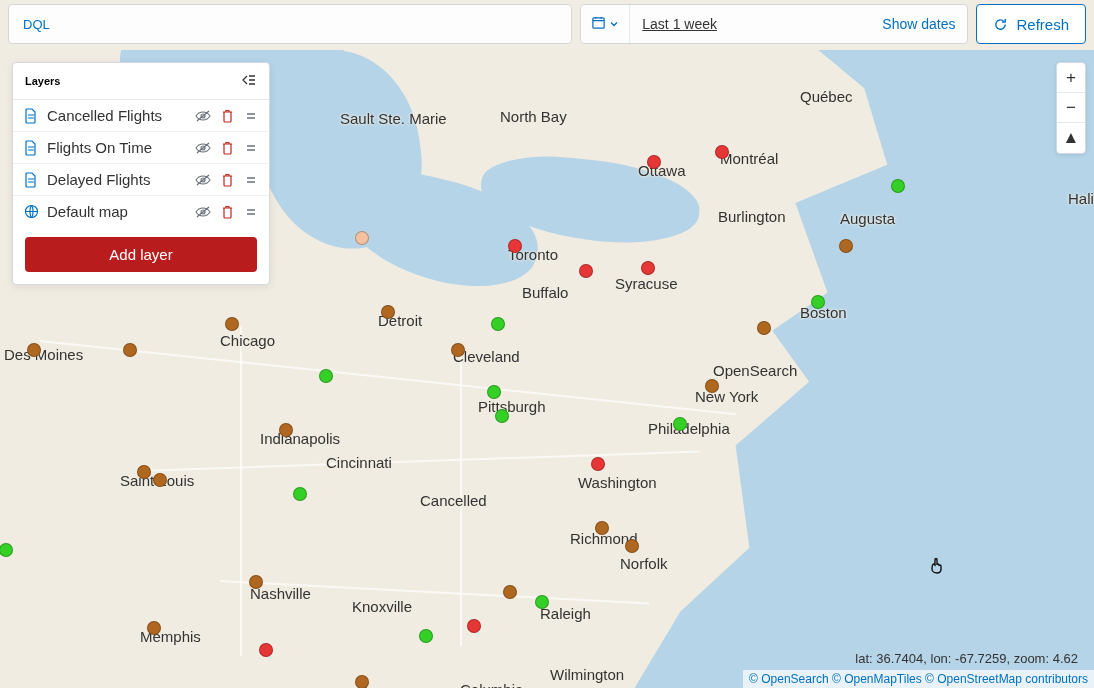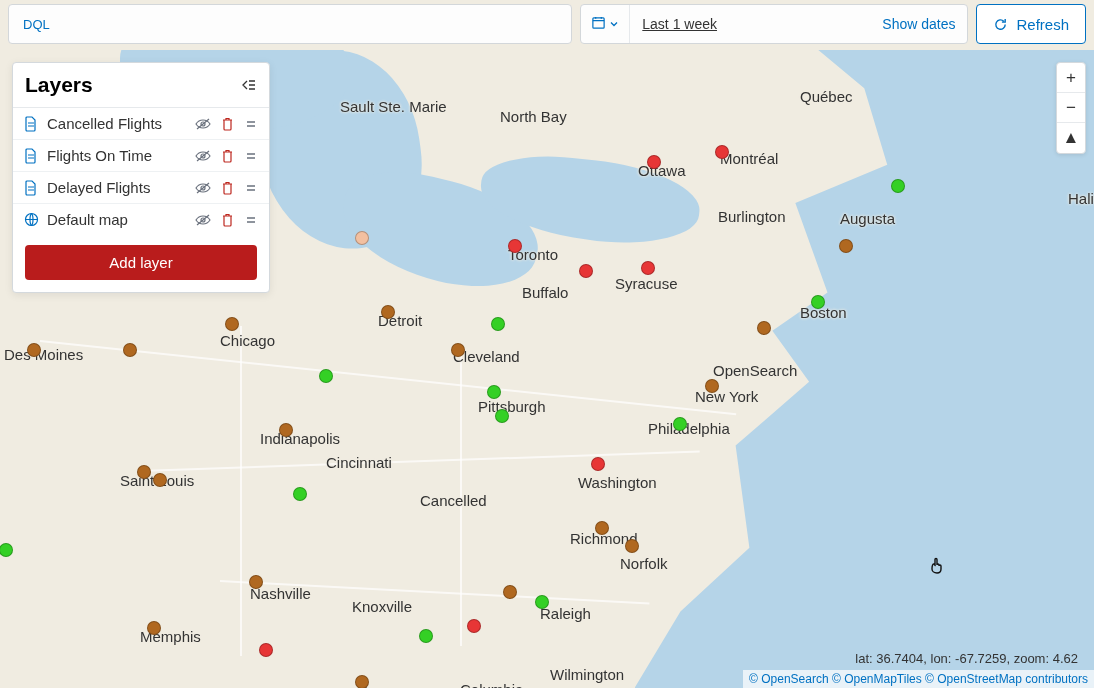--- a/index.html
+++ b/index.html
@@ -140,21 +140,21 @@
     border-radius: 4px;
     box-shadow: 0 2px 8px rgba(0,0,0,0.08);
     z-index: 40;
   }
   .layers-header {
     display: flex;
     align-items: center;
     justify-content: space-between;
     padding: 10px 12px;
     font-weight: 700;
-    font-size: 21px;
+    font-size: 11px;
     border-bottom: 1px solid #e6e9ec;
   }
   .collapse-icon { cursor: pointer; color: #333; }
   .layer-row {
     display: flex;
     align-items: center;
     padding: 7px 10px;
     border-bottom: 1px solid #eef1f3;
   }
   .layer-row:last-of-type { border-bottom: none; }
@@ -411,21 +411,21 @@
     <button class="add-layer-btn">Add layer</button>
   </div>
 
   <div class="zoom-control">
     <div class="zbtn">+</div>
     <div class="zbtn">−</div>
     <div class="zbtn">▲</div>
   </div>
 
   <div id="labels-layer">
-      <div class="city-label" style="left: 340px; top: 48px; text-align: center;">Sault Ste. Marie</div>
+      <div class="city-label" style="left: 340px; top: 60px; text-align: center;">Sault Ste. Marie</div>
       <div class="city-label" style="left: 500px; top: 58px;">North Bay</div>
       <div class="city-label" style="left: 638px; top: 112px;">Ottawa</div>
       <div class="city-label" style="left: 720px; top: 100px;">Montréal</div>
       <div class="city-label" style="left: 800px; top: 38px;">Québec</div>
       <div class="city-label" style="left: 718px; top: 158px;">Burlington</div>
       <div class="city-label" style="left: 840px; top: 160px;">Augusta</div>
       <div class="city-label" style="left: 508px; top: 196px;">Toronto</div>
       <div class="city-label" style="left: 522px; top: 234px;">Buffalo</div>
       <div class="city-label" style="left: 615px; top: 225px;">Syracuse</div>
       <div class="city-label" style="left: 800px; top: 254px;">Boston</div>

